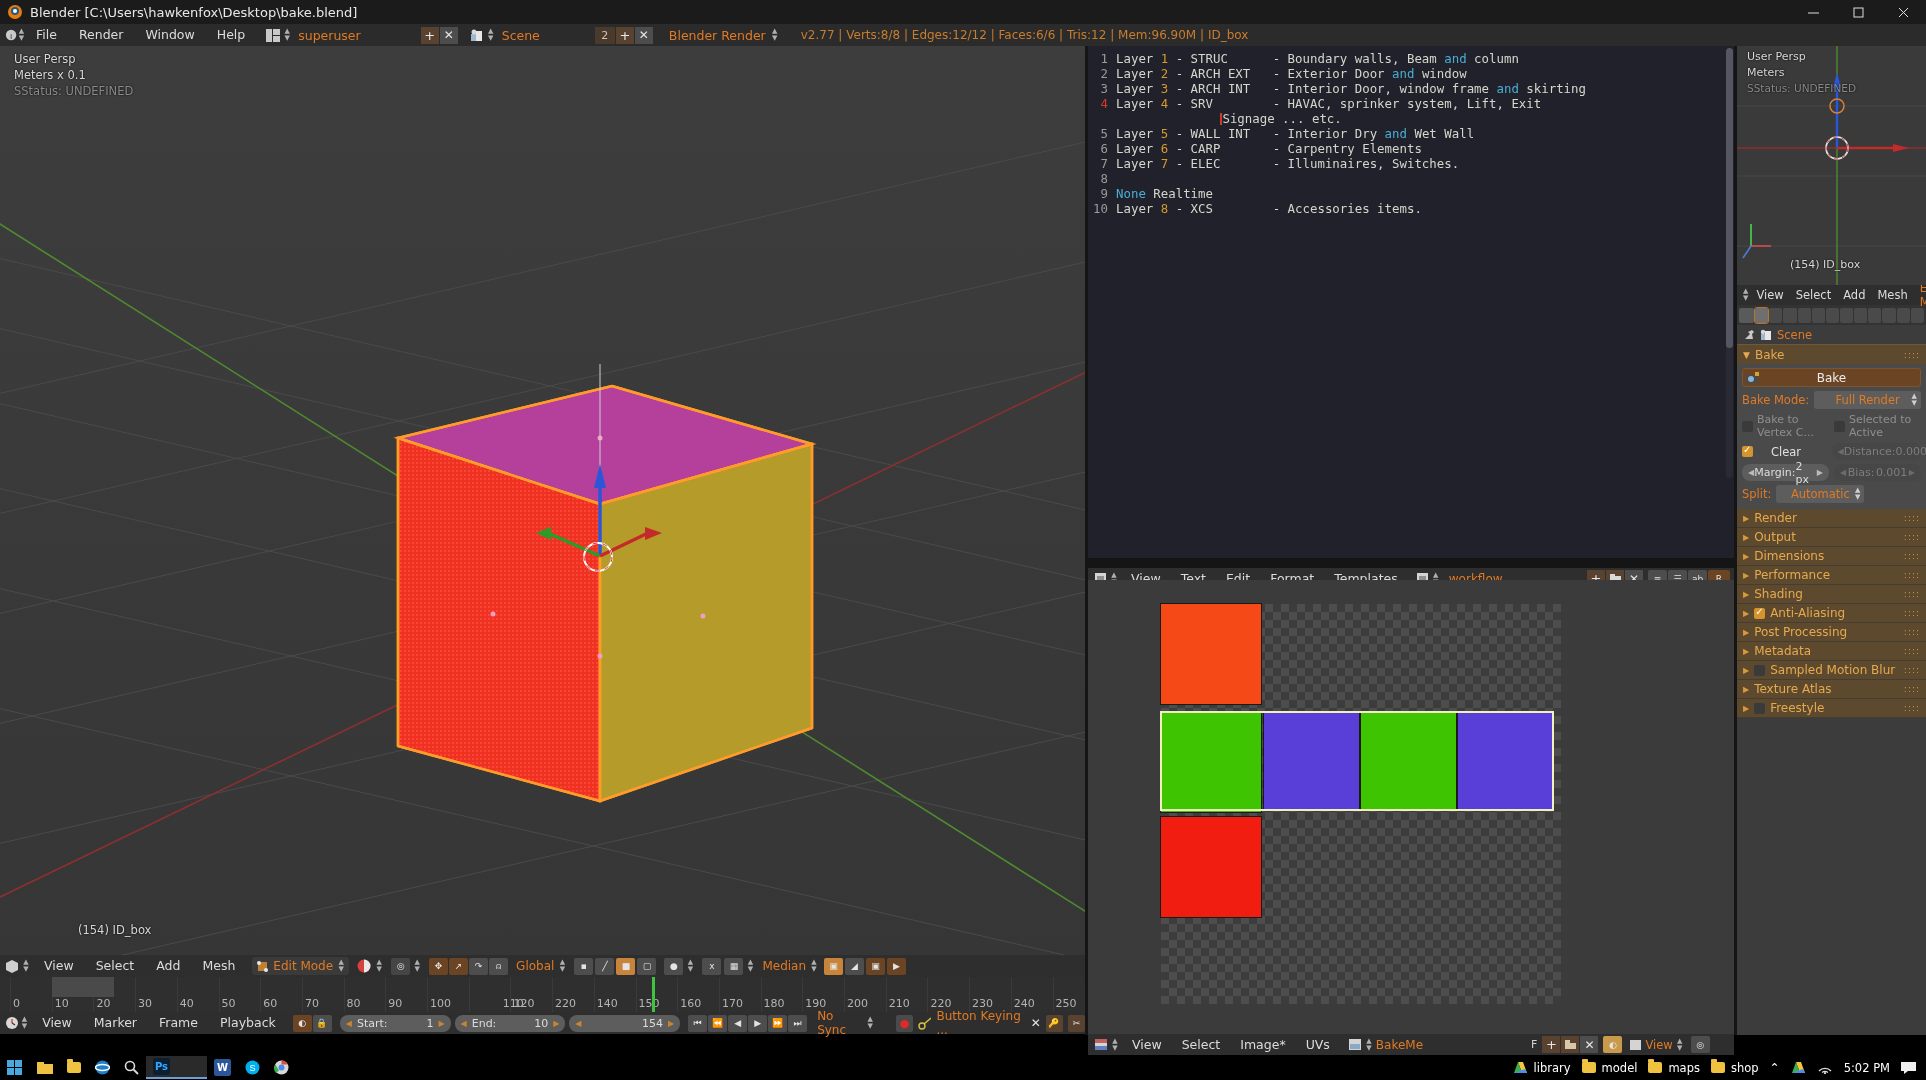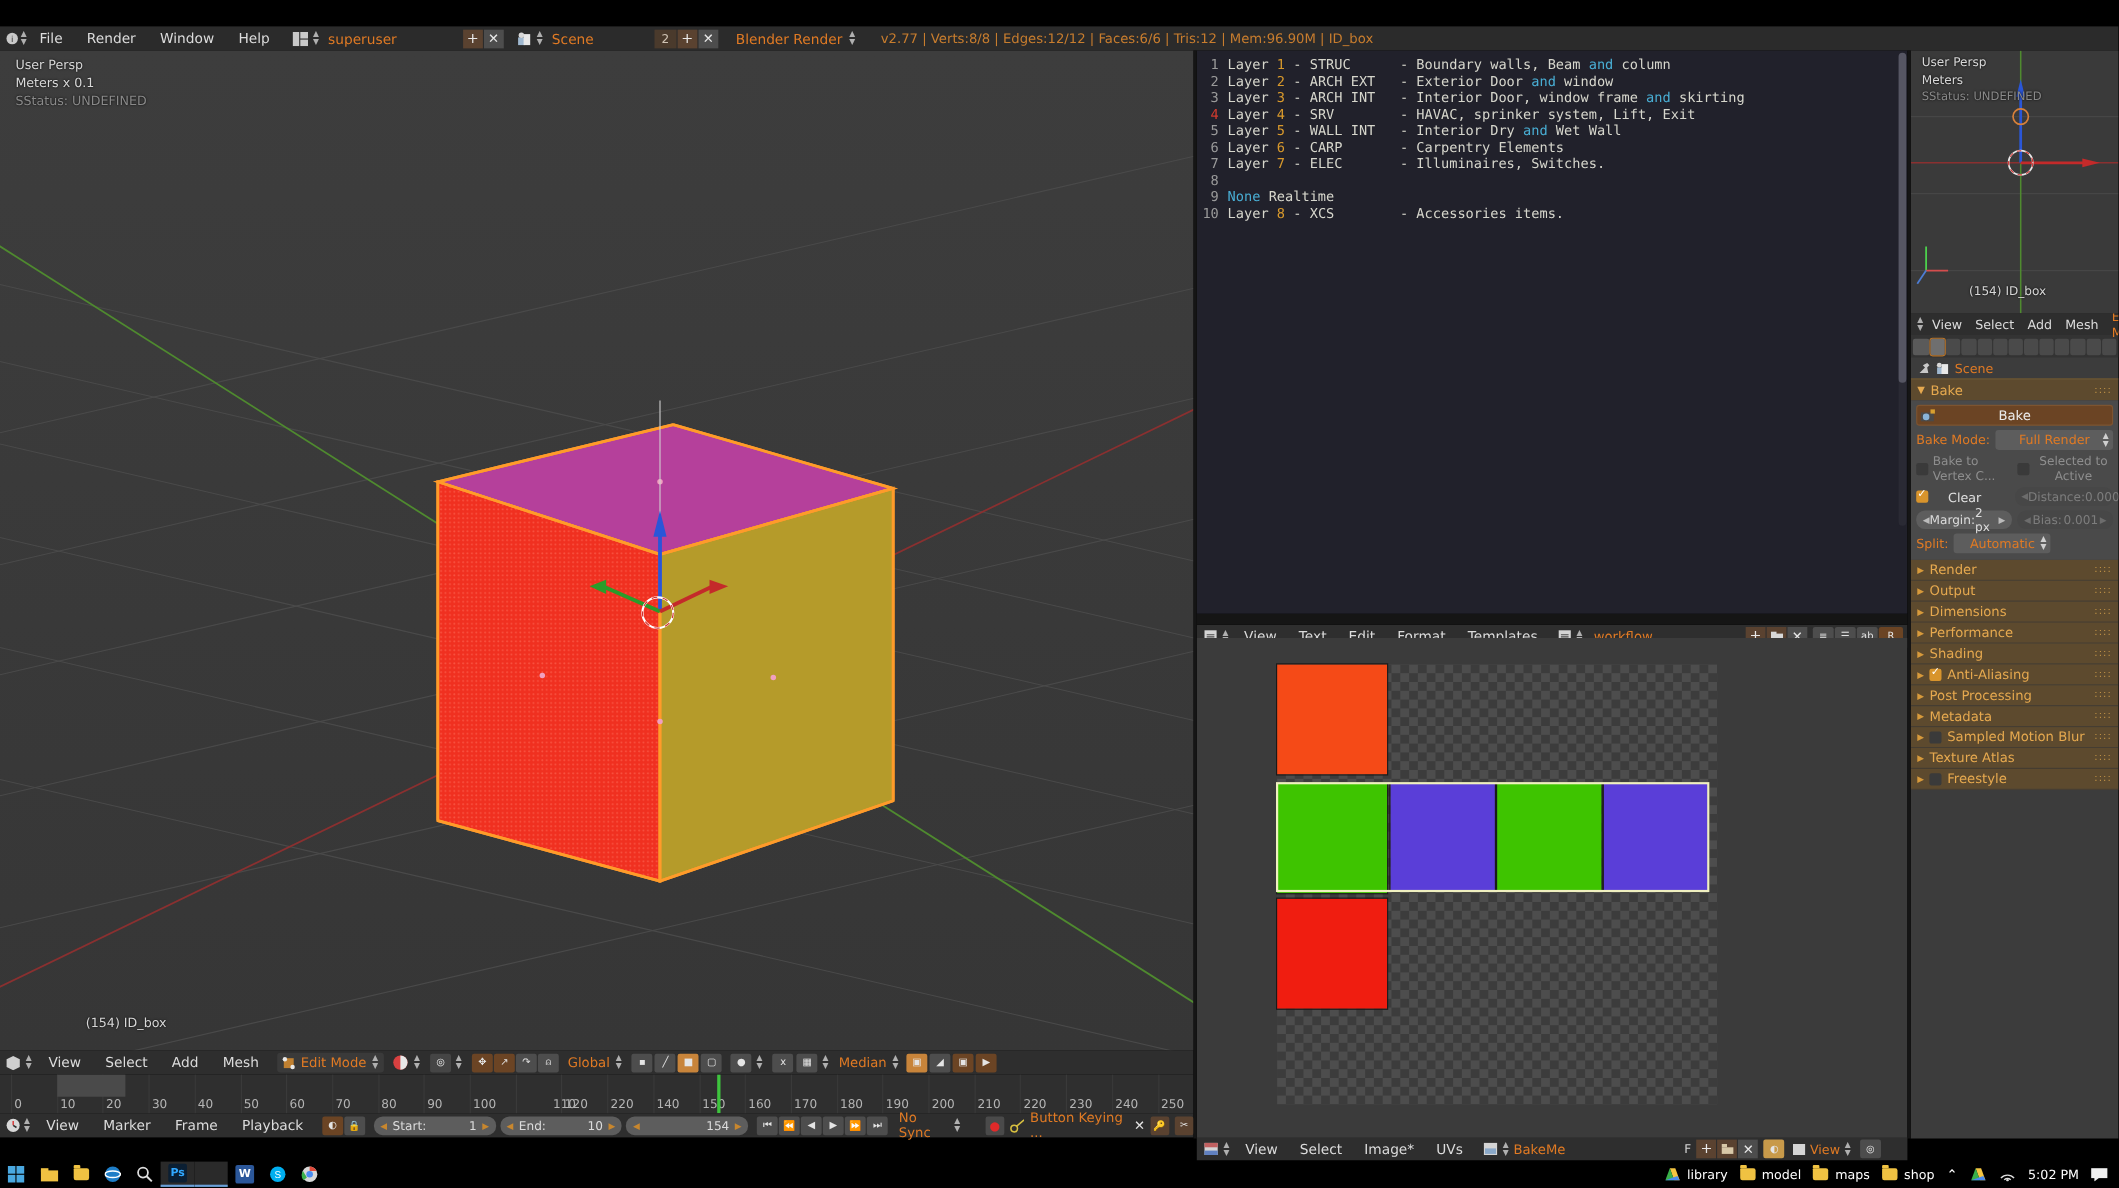--- a/index.html
+++ b/index.html
@@ -118,20 +118,46 @@
   .tray { margin-left:auto; display:flex; align-items:center; gap:11px; padding-right:10px; color:#fff; font-size:11.5px; }
 
   .seam-v { position:absolute; background:#151515; }
   .seam-h { position:absolute; background:#151515; }
 </style>
 </head>
 <body>
 
 <div id="app">
 
+  <div class="winbar">
+    <div class="wicon">
+        <i class="o1"></i>
+        <i class="o2"></i>
+        <i class="o3"></i>
+      </div>
+    <span>Blender [C:\Users\hawkenfox\Desktop\bake.blend]</span>
+    <div class="winbtns">
+      <div class="winbtn">
+        <svg width="11" height="11">
+            <line x1="0" y1="6" x2="11" y2="6" stroke="#ddd" stroke-width="1"></line>
+          </svg>
+      </div>
+      <div class="winbtn">
+        <svg width="11" height="11">
+            <rect x="1" y="1" width="9" height="9" fill="none" stroke="#ddd" stroke-width="1"></rect>
+          </svg>
+      </div>
+      <div class="winbtn close">
+        <svg width="11" height="11">
+            <line x1="1" y1="1" x2="10" y2="10" stroke="#ddd" stroke-width="1"></line>
+            <line x1="10" y1="1" x2="1" y2="10" stroke="#ddd" stroke-width="1"></line>
+          </svg>
+      </div>
+    </div>
+  </div>
 
   <div class="topbar">
     <div class="tb-icon">
       <svg width="15" height="15" viewBox="0 0 15 15">
           <circle cx="7" cy="7" r="6" fill="#c9c9c9"></circle>
           <text x="7" y="11" font-size="9" text-anchor="middle" fill="#2b2b2b" font-family="sans-serif">i</text>
         </svg>
       <span class="updown">▲<br>▼</span>
     </div>
     <span class="menu-item">File</span>
@@ -263,20 +289,21 @@
     <div class="vp-label dim" style="left:14px;top:38px;">SStatus: UNDEFINED</div>
     <div class="vp-label" style="left:78px;top:877px;">(154) ID_box</div>
   </div>
 
   <div class="texted">
     <div class="txt-wrap" style="padding:5px 0 0 0;" id="txt-lines">
         <div class="tline"><span class="lnum">1</span><span class="ltext"><span>Layer </span><span class="kw">1</span><span> - STRUC      - Boundary walls, Beam </span><span class="kw2">and</span><span> column</span></span></div>
         <div class="tline"><span class="lnum">2</span><span class="ltext"><span>Layer </span><span class="kw">2</span><span> - ARCH EXT   - Exterior Door </span><span class="kw2">and</span><span> window</span></span></div>
         <div class="tline"><span class="lnum">3</span><span class="ltext"><span>Layer </span><span class="kw">3</span><span> - ARCH INT   - Interior Door, window frame </span><span class="kw2">and</span><span> skirting</span></span></div>
         <div class="tline"><span class="lnum cur">4</span><span class="ltext"><span>Layer </span><span class="kw">4</span><span> - SRV        - HAVAC, sprinker system, Lift, Exit</span></span></div>
+        <div class="tline"><span class="lnum"></span><span class="ltext"><span>              </span><span class="caret"></span><span>Signage ... etc.</span></span></div>
         <div class="tline"><span class="lnum">5</span><span class="ltext"><span>Layer </span><span class="kw">5</span><span> - WALL INT   - Interior Dry </span><span class="kw2">and</span><span> Wet Wall</span></span></div>
         <div class="tline"><span class="lnum">6</span><span class="ltext"><span>Layer </span><span class="kw">6</span><span> - CARP       - Carpentry Elements</span></span></div>
         <div class="tline"><span class="lnum">7</span><span class="ltext"><span>Layer </span><span class="kw">7</span><span> - ELEC       - Illuminaires, Switches.</span></span></div>
         <div class="tline"><span class="lnum">8</span><span class="ltext"><span></span></span></div>
         <div class="tline"><span class="lnum">9</span><span class="ltext"><span class="kw2">None</span><span> Realtime</span></span></div>
         <div class="tline"><span class="lnum">10</span><span class="ltext"><span>Layer </span><span class="kw">8</span><span> - XCS        - Accessories items.</span></span></div>
       </div>
     <div class="txt-scroll">
         <i></i>
       </div>
@@ -468,21 +495,21 @@
         <div class="dropdown">
           <span>Full Render</span>
           <span class="ud">▲<br>▼</span>
         </div>
       </div>
       <div class="row">
         <div style="display:flex;align-items:center;gap:4px;width:50%;">
           <div class="chk"></div>
           <span class="lbl grey" style="font-size:11px;">Bake to Vertex C...</span>
         </div>
-        <div style="display:flex;align-items:center;gap:4px;width:50%;text-align:center;">
+        <div style="display:flex;align-items:center;gap:4px;width:50%;">
           <div class="chk"></div>
           <span class="lbl grey" style="font-size:11px;">Selected to Active</span>
         </div>
       </div>
       <div class="row">
         <div style="display:flex;align-items:center;gap:18px;width:50%;">
           <div class="chk on"></div>
           <span style="color:#e0e0e0;font-size:11.5px;">Clear</span>
         </div>
         <div class="numfield dis" style="width:50%;">

